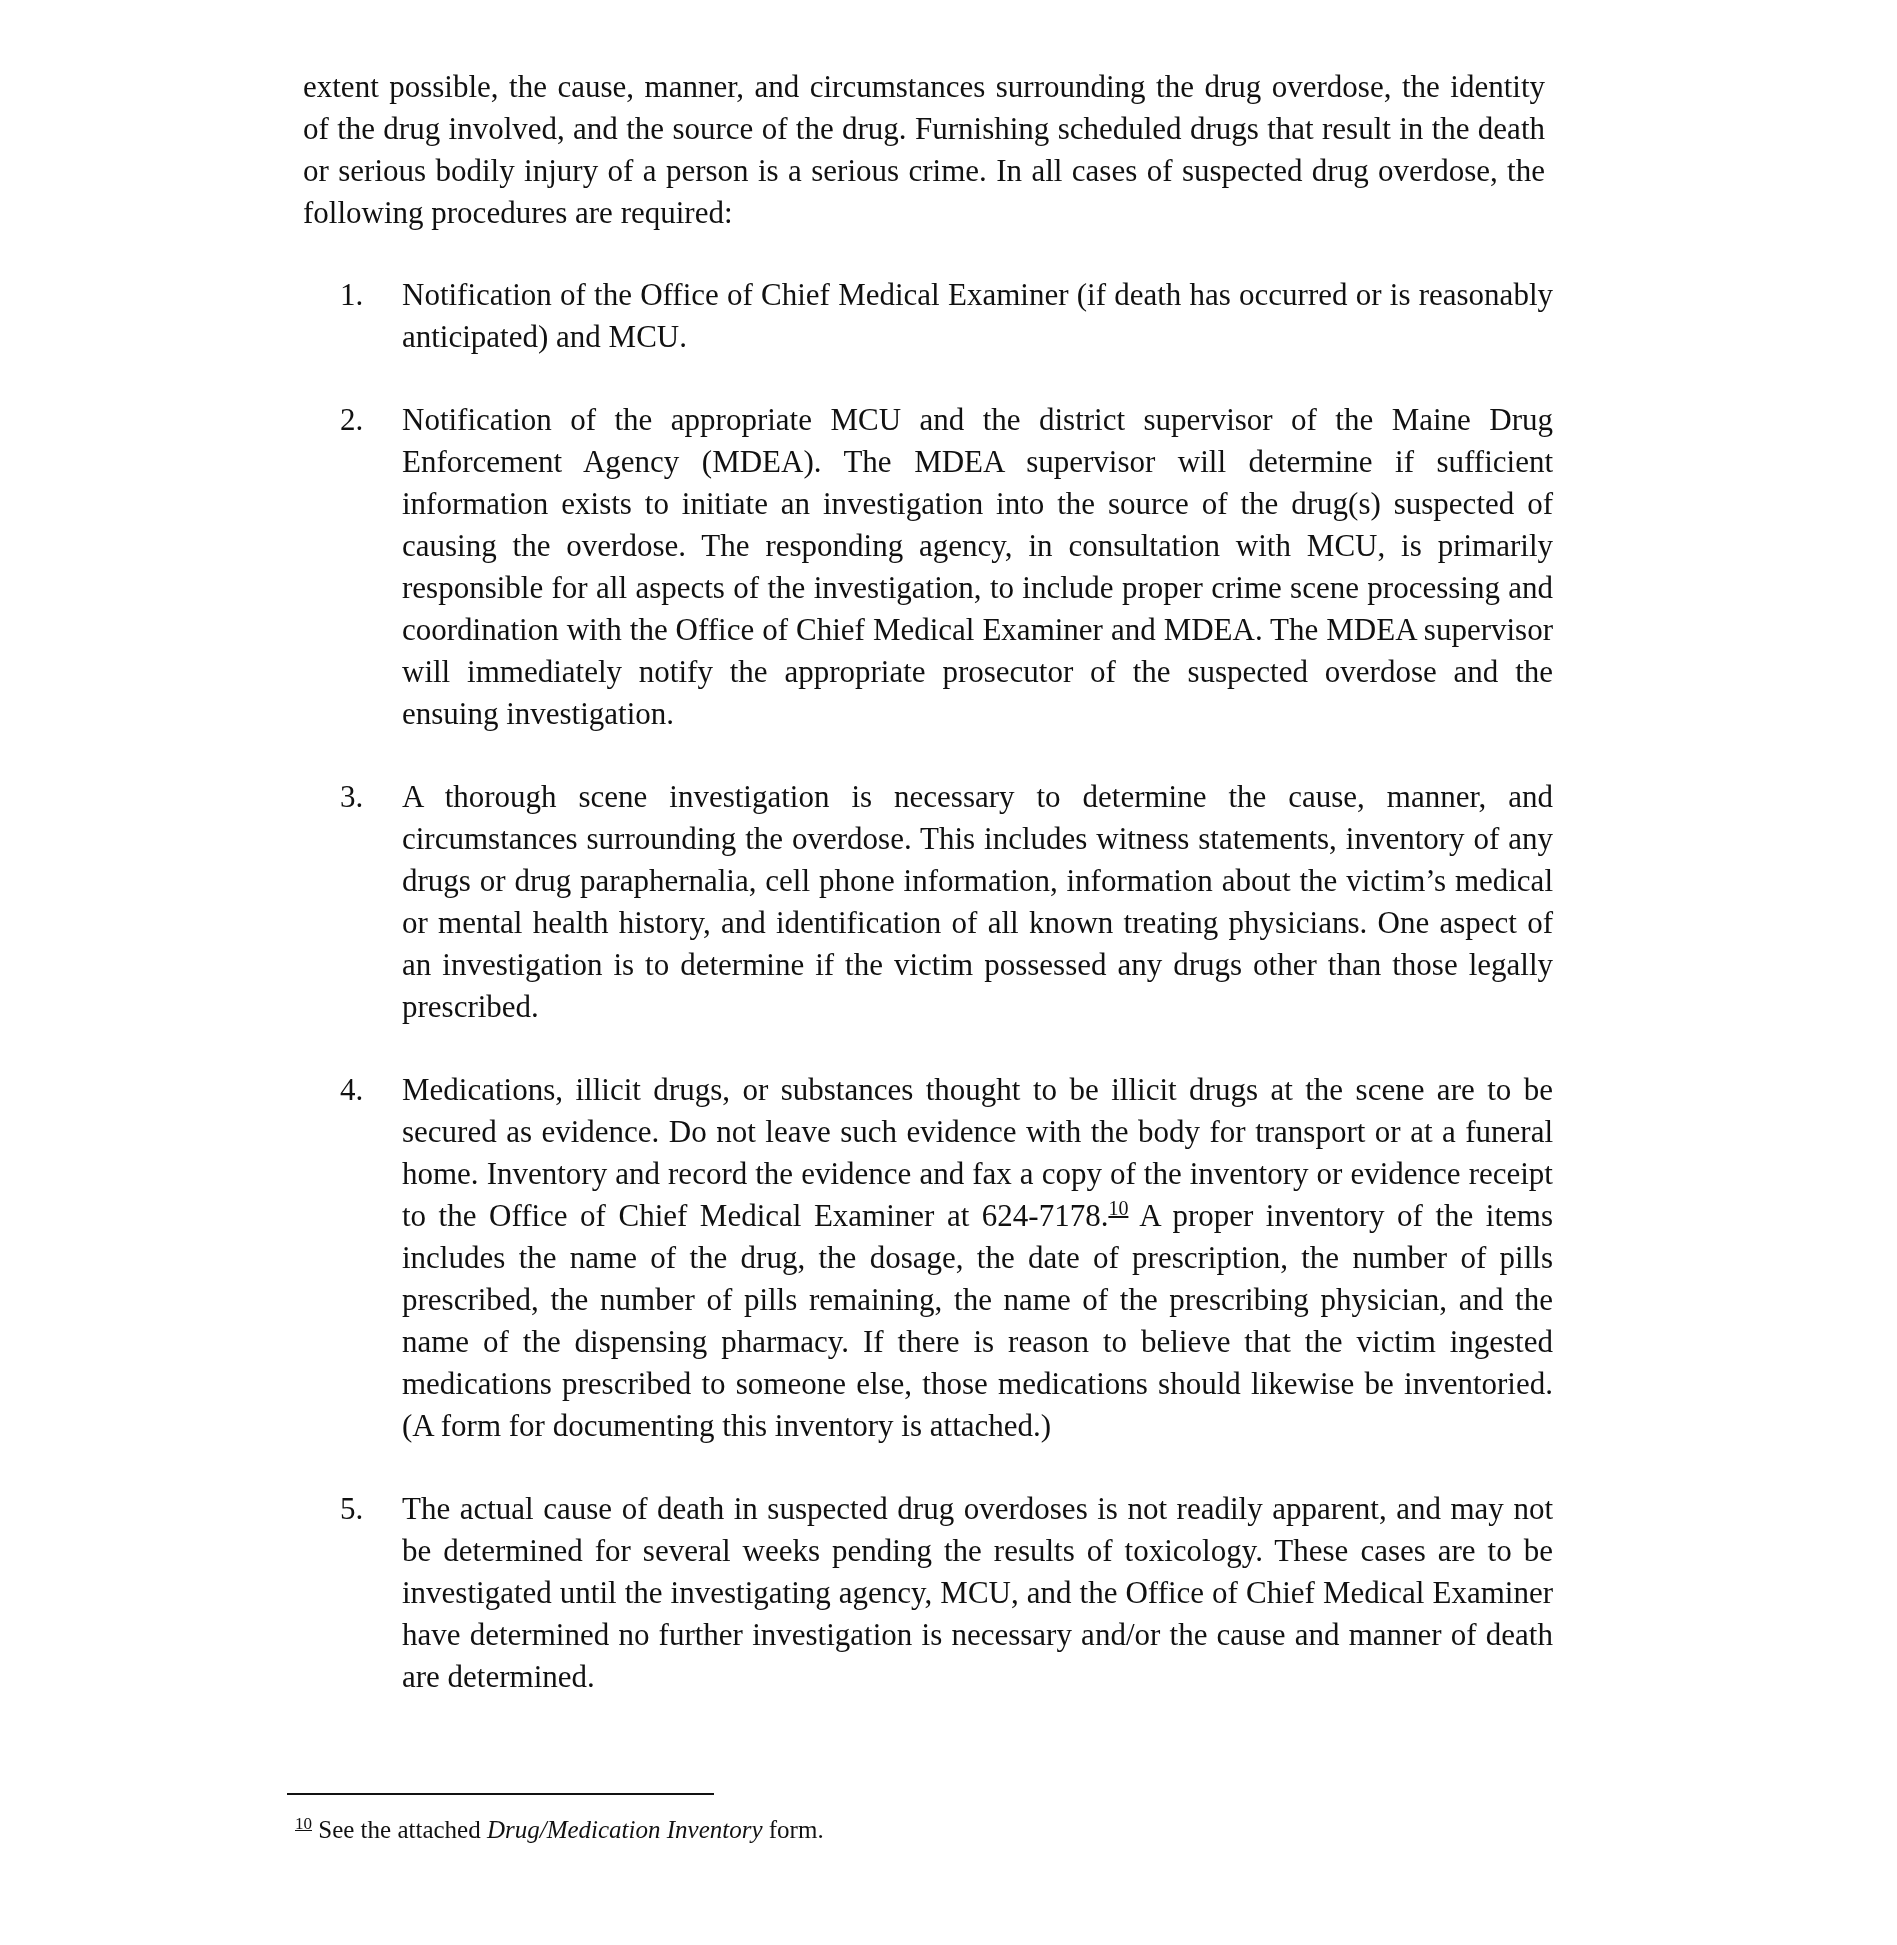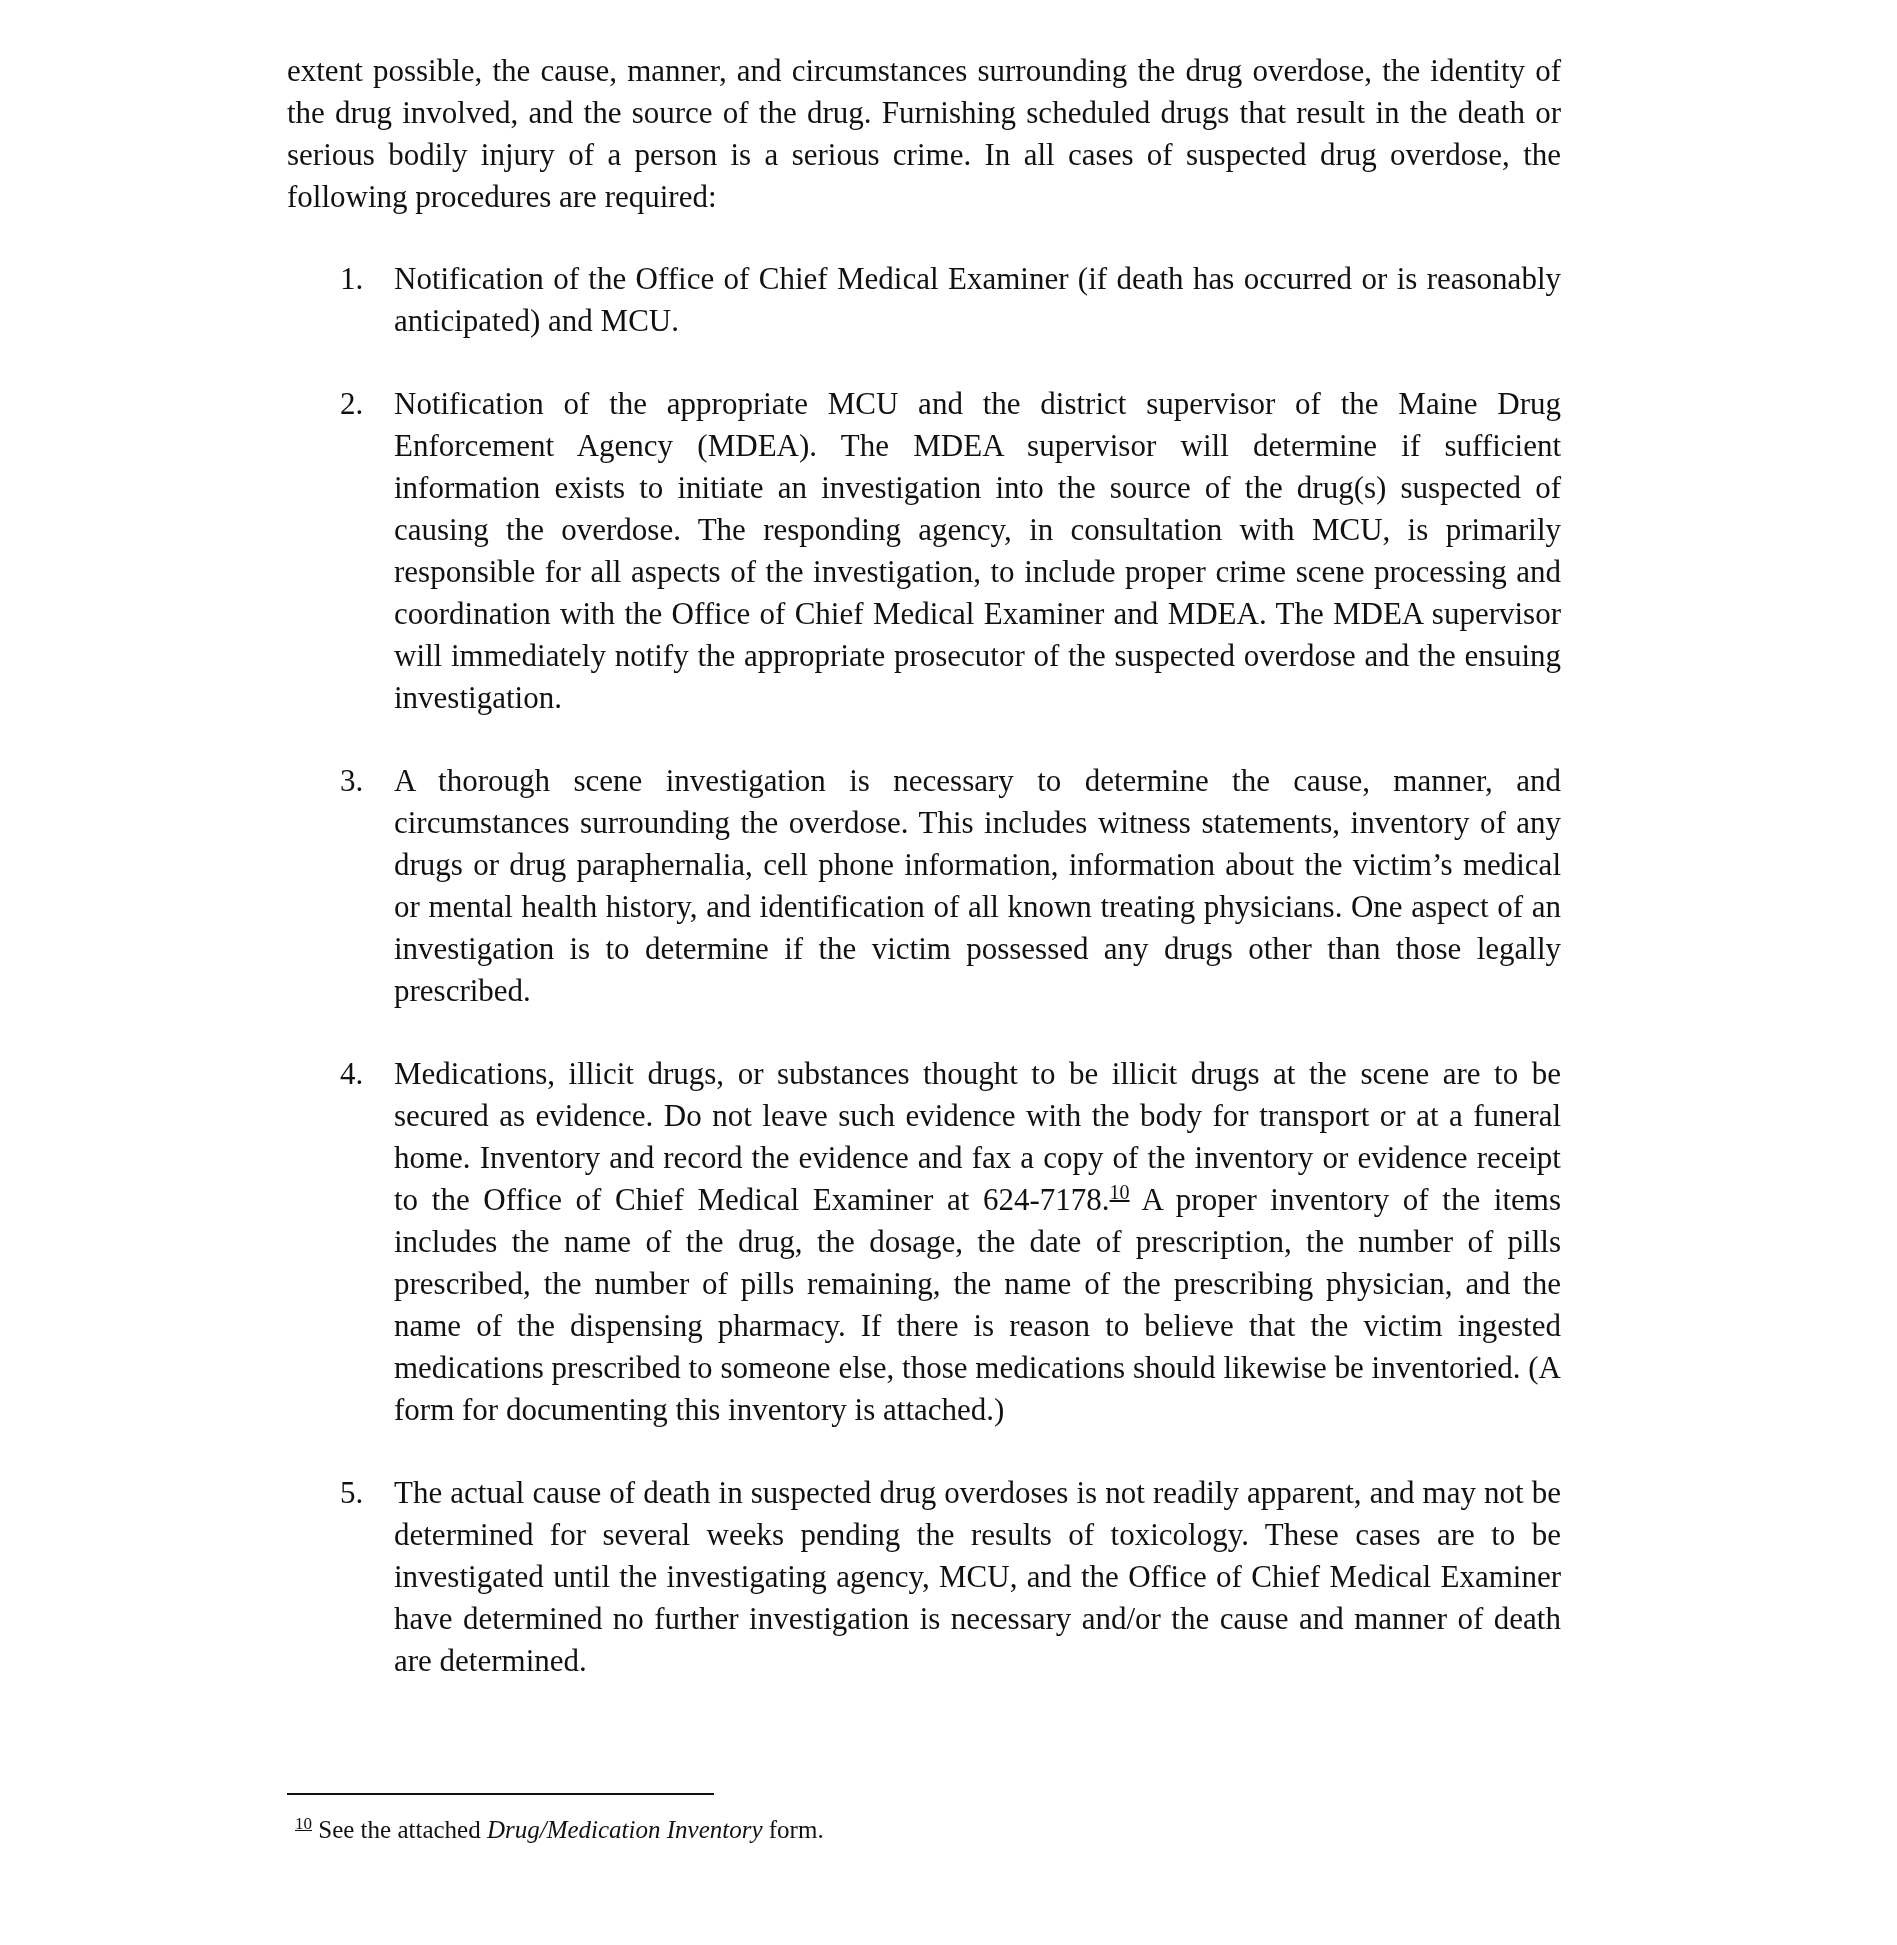--- a/index.html
+++ b/index.html
@@ -3,29 +3,29 @@
 <meta charset="utf-8">
 <style>
   html, body { margin: 0; padding: 0; background: #ffffff; }
   body {
     width: 1897px; height: 1945px; position: relative; overflow: hidden;
     font-family: "Liberation Serif", "DejaVu Serif", serif;
     color: #111111;
   }
   .page { position: absolute; left: 287px; top: 50px; width: 1274px; }
   .para {
-    font-size: 31px; line-height: 42px; text-align: justify; margin: 0;
+    font-size: 31px; line-height: 42px; text-align: justify; margin: 16px;
   }
   .list { list-style: none; margin: 40px 0 0 0; padding: 0; }
   .item { position: relative; padding-left: 107px; margin-bottom: 41px; }
   .item .num {
     position: absolute; left: 53px; top: 0; font-size: 31px; line-height: 42px;
   }
   .item .text {
-    font-size: 31px; line-height: 42px; text-align: justify; margin: 0;
+    font-size: 31px; line-height: 42px; text-align: justify; margin: 8px;
   }
   sup { font-size: 20px; line-height: 0; vertical-align: 10.7px; text-decoration: underline; }
   .fn-rule {
     position: absolute; left: 287px; top: 1793px; width: 427px; height: 2.3px; background: #111;
   }
   .footnote {
     position: absolute; left: 287px; top: 1813px;
     font-size: 25px; line-height: 34px; margin-left: 8px;
   }
   .footnote sup { font-size: 17px; vertical-align: 9.2px; }

